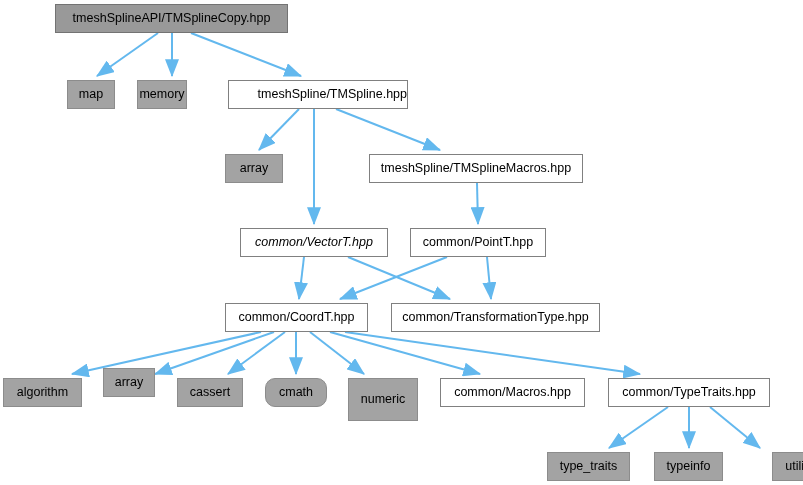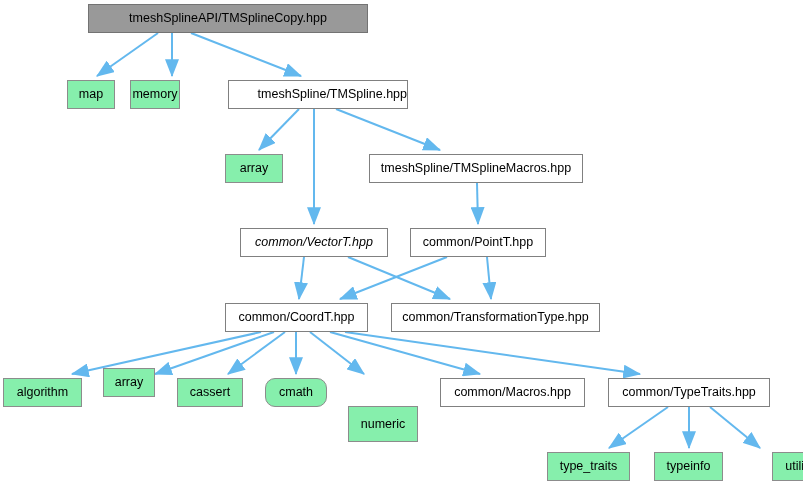--- a/index.html
+++ b/index.html
@@ -4,21 +4,21 @@
 <style>
   html,body{margin:0;padding:0;background:#ffffff;}
   body{width:803px;height:485px;overflow:hidden;
        font-family:"Liberation Sans","DejaVu Sans",sans-serif;}
   #graph{position:relative;width:803px;height:485px;background:#ffffff;}
   svg{position:absolute;left:0;top:0;width:803px;height:485px;}
   .nodebox{position:absolute;box-sizing:border-box;display:flex;
            align-items:center;justify-content:center;
            font-size:12.5px;color:#000000;white-space:nowrap;
            border:1px solid #808080;background:#ffffff;}
-  .nodebox.lib{background:#86efac;border:1px solid #8c8c8c;}
+  .nodebox.lib{background:#a3a3a3;border:1px solid #8c8c8c;}
   .nodebox.root{background:#999999;border:1px solid #737373;}
   .nlabel{pointer-events:none;line-height:1;}
 </style>
 </head>
 <body>
 
 <div id="graph">
   <svg id="edge-layer" viewBox="0 0 803 485" xmlns="http://www.w3.org/2000/svg">
     <defs>
       <marker id="arrowhead" markerWidth="9" markerHeight="7" refX="8.4" refY="3.5" orient="auto" markerUnits="strokeWidth">
@@ -43,27 +43,27 @@
         <path d="M 296 332 L 296 374" fill="none" stroke="#63b8ee" stroke-width="2" marker-end="url(#arrowhead)"></path>
         <path d="M 310 332 L 364 374" fill="none" stroke="#63b8ee" stroke-width="2" marker-end="url(#arrowhead)"></path>
         <path d="M 330 332 L 480 374" fill="none" stroke="#63b8ee" stroke-width="2" marker-end="url(#arrowhead)"></path>
         <path d="M 345 332 L 640 374" fill="none" stroke="#63b8ee" stroke-width="2" marker-end="url(#arrowhead)"></path>
         <path d="M 668 407 L 609 448" fill="none" stroke="#63b8ee" stroke-width="2" marker-end="url(#arrowhead)"></path>
         <path d="M 689 407 L 689 448" fill="none" stroke="#63b8ee" stroke-width="2" marker-end="url(#arrowhead)"></path>
         <path d="M 710 407 L 760 448" fill="none" stroke="#63b8ee" stroke-width="2" marker-end="url(#arrowhead)"></path>
       </g>
   </svg>
   <div id="nodes">
-      <div class="nodebox root" style="left: 55px; top: 4px; width: 280px; height: 29px; margin-left: 33px;">
+      <div class="nodebox root" style="left: 55px; top: 4px; width: 233px; height: 29px;">
         <span class="nlabel">tmeshSplineAPI/TMSplineCopy.hpp</span>
       </div>
       <div class="nodebox lib" style="left: 67px; top: 80px; width: 48px; height: 29px;">
         <span class="nlabel">map</span>
       </div>
-      <div class="nodebox lib" style="left: 130px; top: 80px; width: 50px; height: 29px;">
+      <div class="nodebox lib" style="left: 137px; top: 80px; width: 50px; height: 29px;">
         <span class="nlabel">memory</span>
       </div>
       <div class="nodebox" style="left: 228px; top: 80px; width: 180px; height: 29px; justify-content: flex-end;">
         <span class="nlabel">tmeshSpline/TMSpline.hpp</span>
       </div>
       <div class="nodebox lib" style="left: 225px; top: 154px; width: 58px; height: 29px;">
         <span class="nlabel">array</span>
       </div>
       <div class="nodebox" style="left: 369px; top: 154px; width: 214px; height: 29px;">
         <span class="nlabel">tmeshSpline/TMSplineMacros.hpp</span>
@@ -85,21 +85,21 @@
       </div>
       <div class="nodebox lib" style="left: 103px; top: 368px; width: 52px; height: 29px;">
         <span class="nlabel">array</span>
       </div>
       <div class="nodebox lib" style="left: 177px; top: 378px; width: 66px; height: 29px;">
         <span class="nlabel">cassert</span>
       </div>
       <div class="nodebox lib" style="left: 265px; top: 378px; width: 62px; height: 29px; border-radius: 10px;">
         <span class="nlabel">cmath</span>
       </div>
-      <div class="nodebox lib" style="left: 348px; top: 378px; width: 70px; height: 36px; margin-top: 28px;">
+      <div class="nodebox lib" style="left: 348px; top: 378px; width: 70px; height: 43px;">
         <span class="nlabel">numeric</span>
       </div>
       <div class="nodebox" style="left: 440px; top: 378px; width: 145px; height: 29px;">
         <span class="nlabel">common/Macros.hpp</span>
       </div>
       <div class="nodebox" style="left: 608px; top: 378px; width: 162px; height: 29px;">
         <span class="nlabel">common/TypeTraits.hpp</span>
       </div>
       <div class="nodebox lib" style="left: 547px; top: 452px; width: 83px; height: 29px;">
         <span class="nlabel">type_traits</span>

